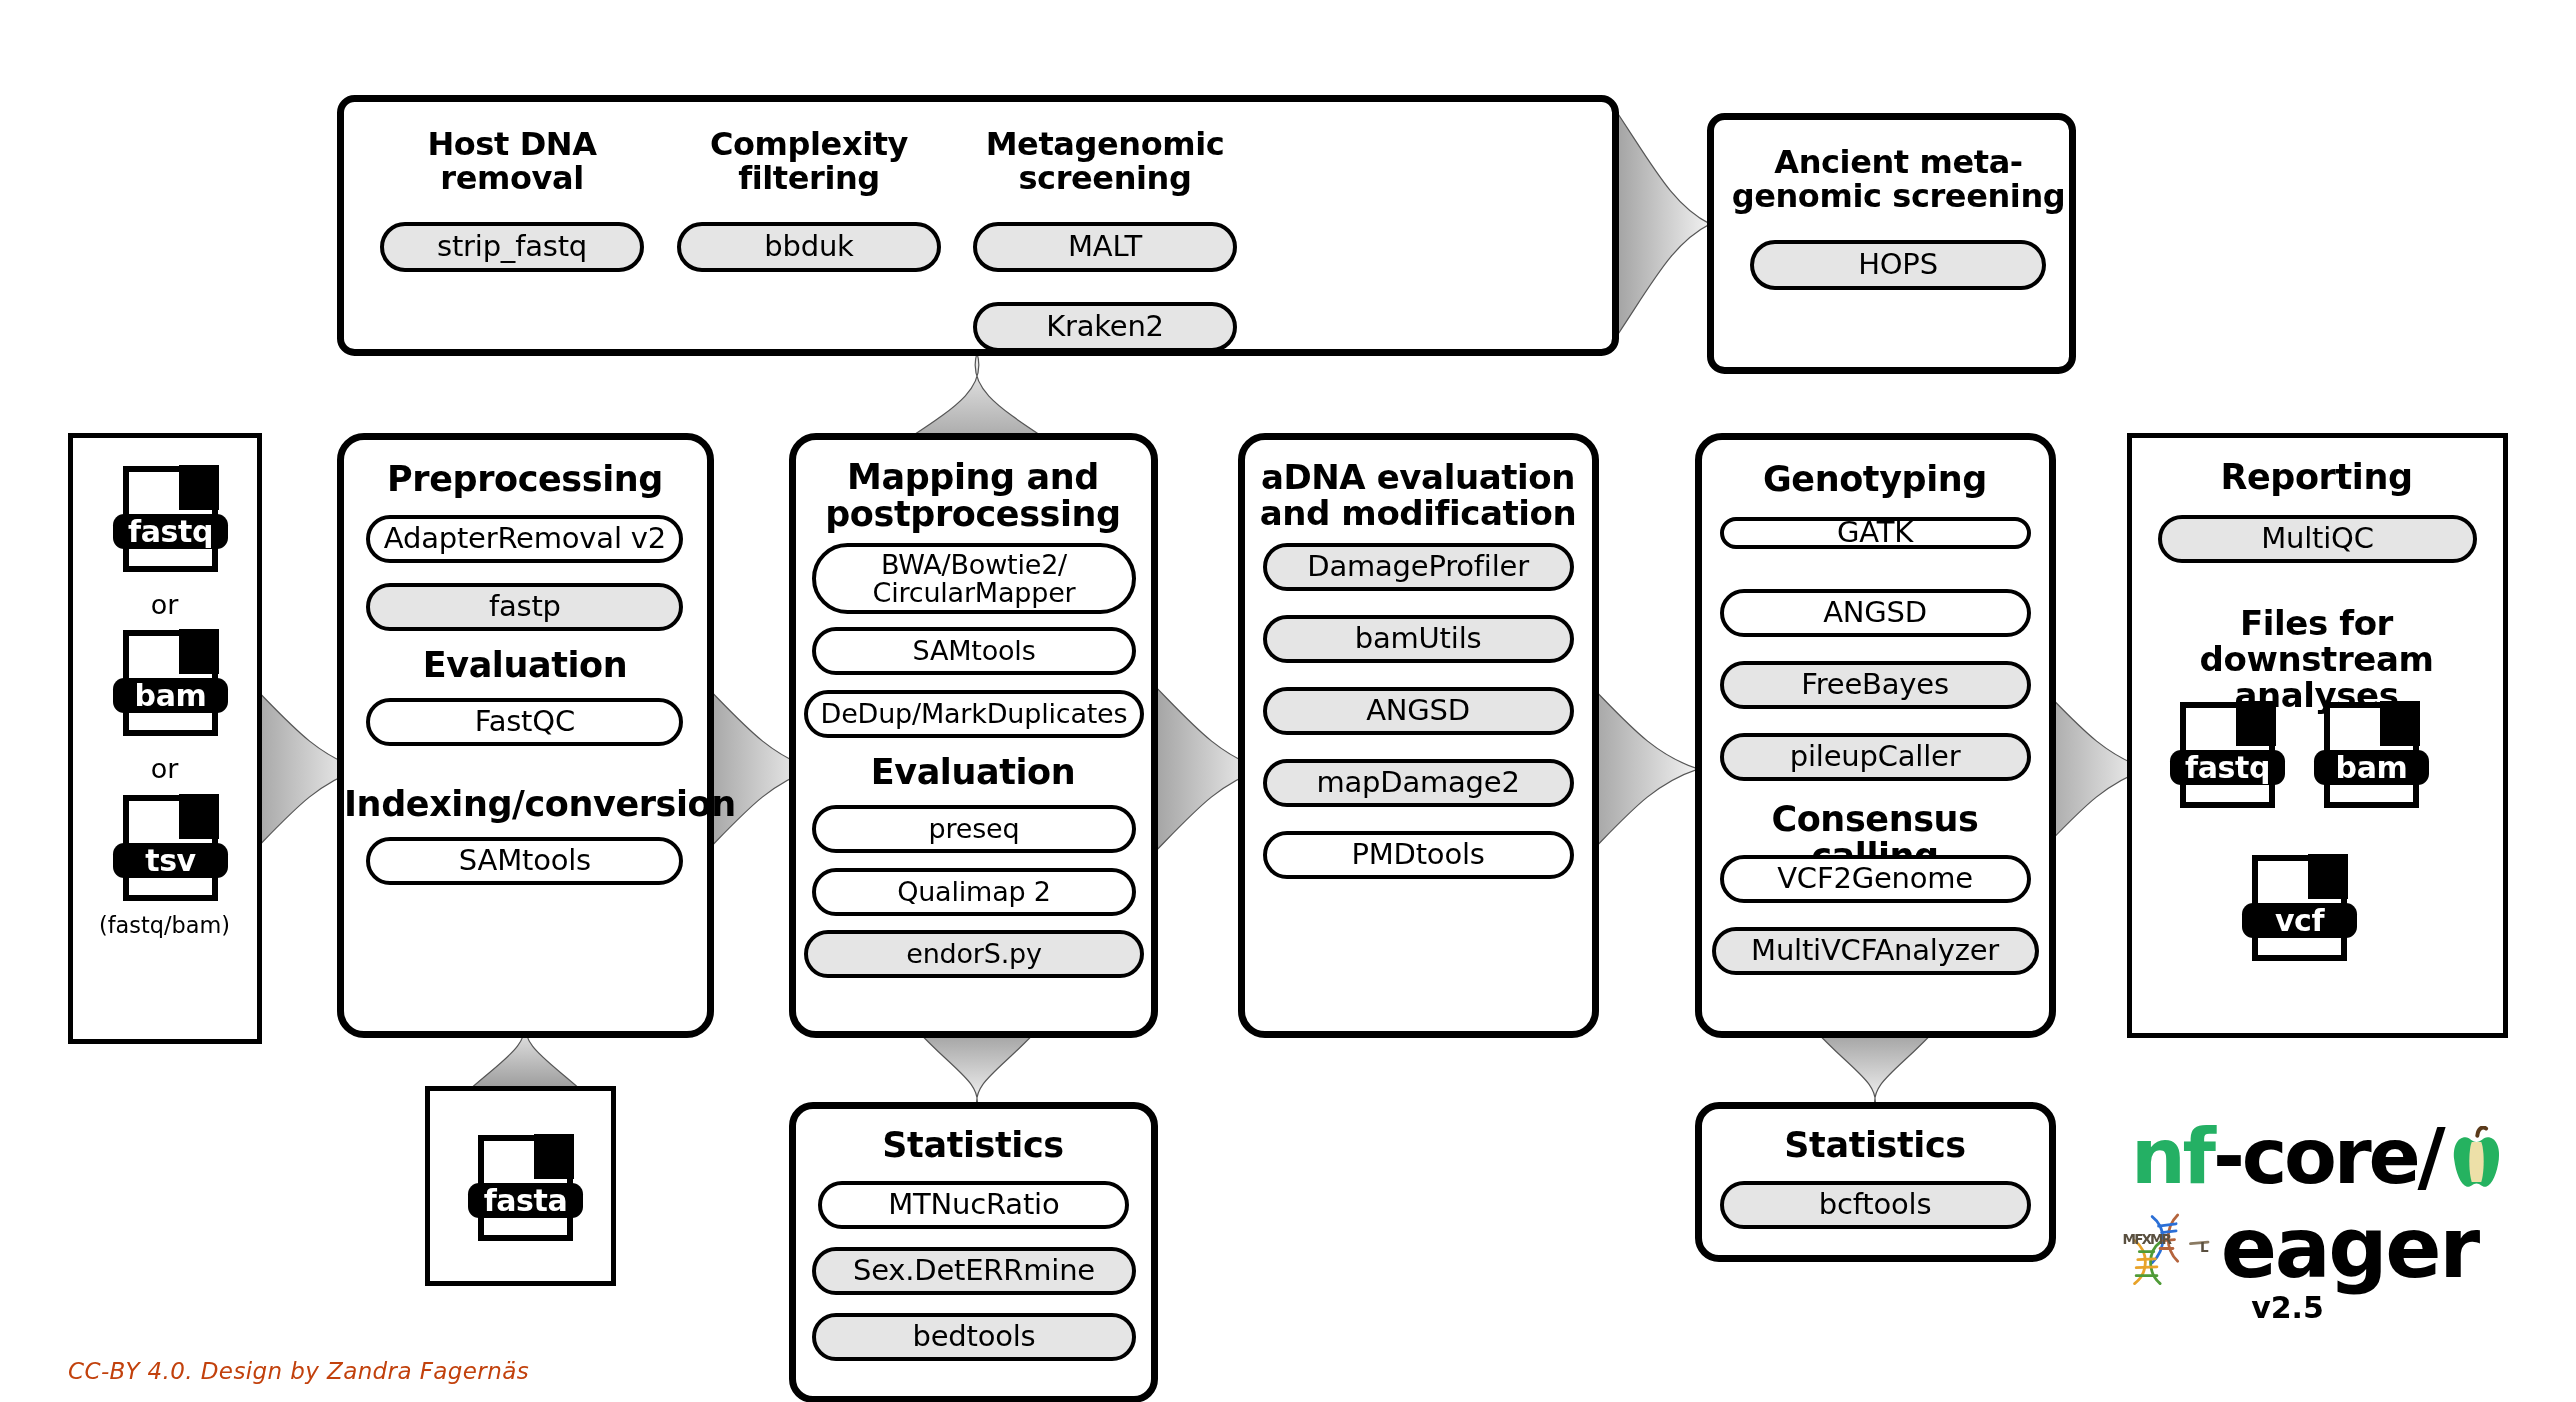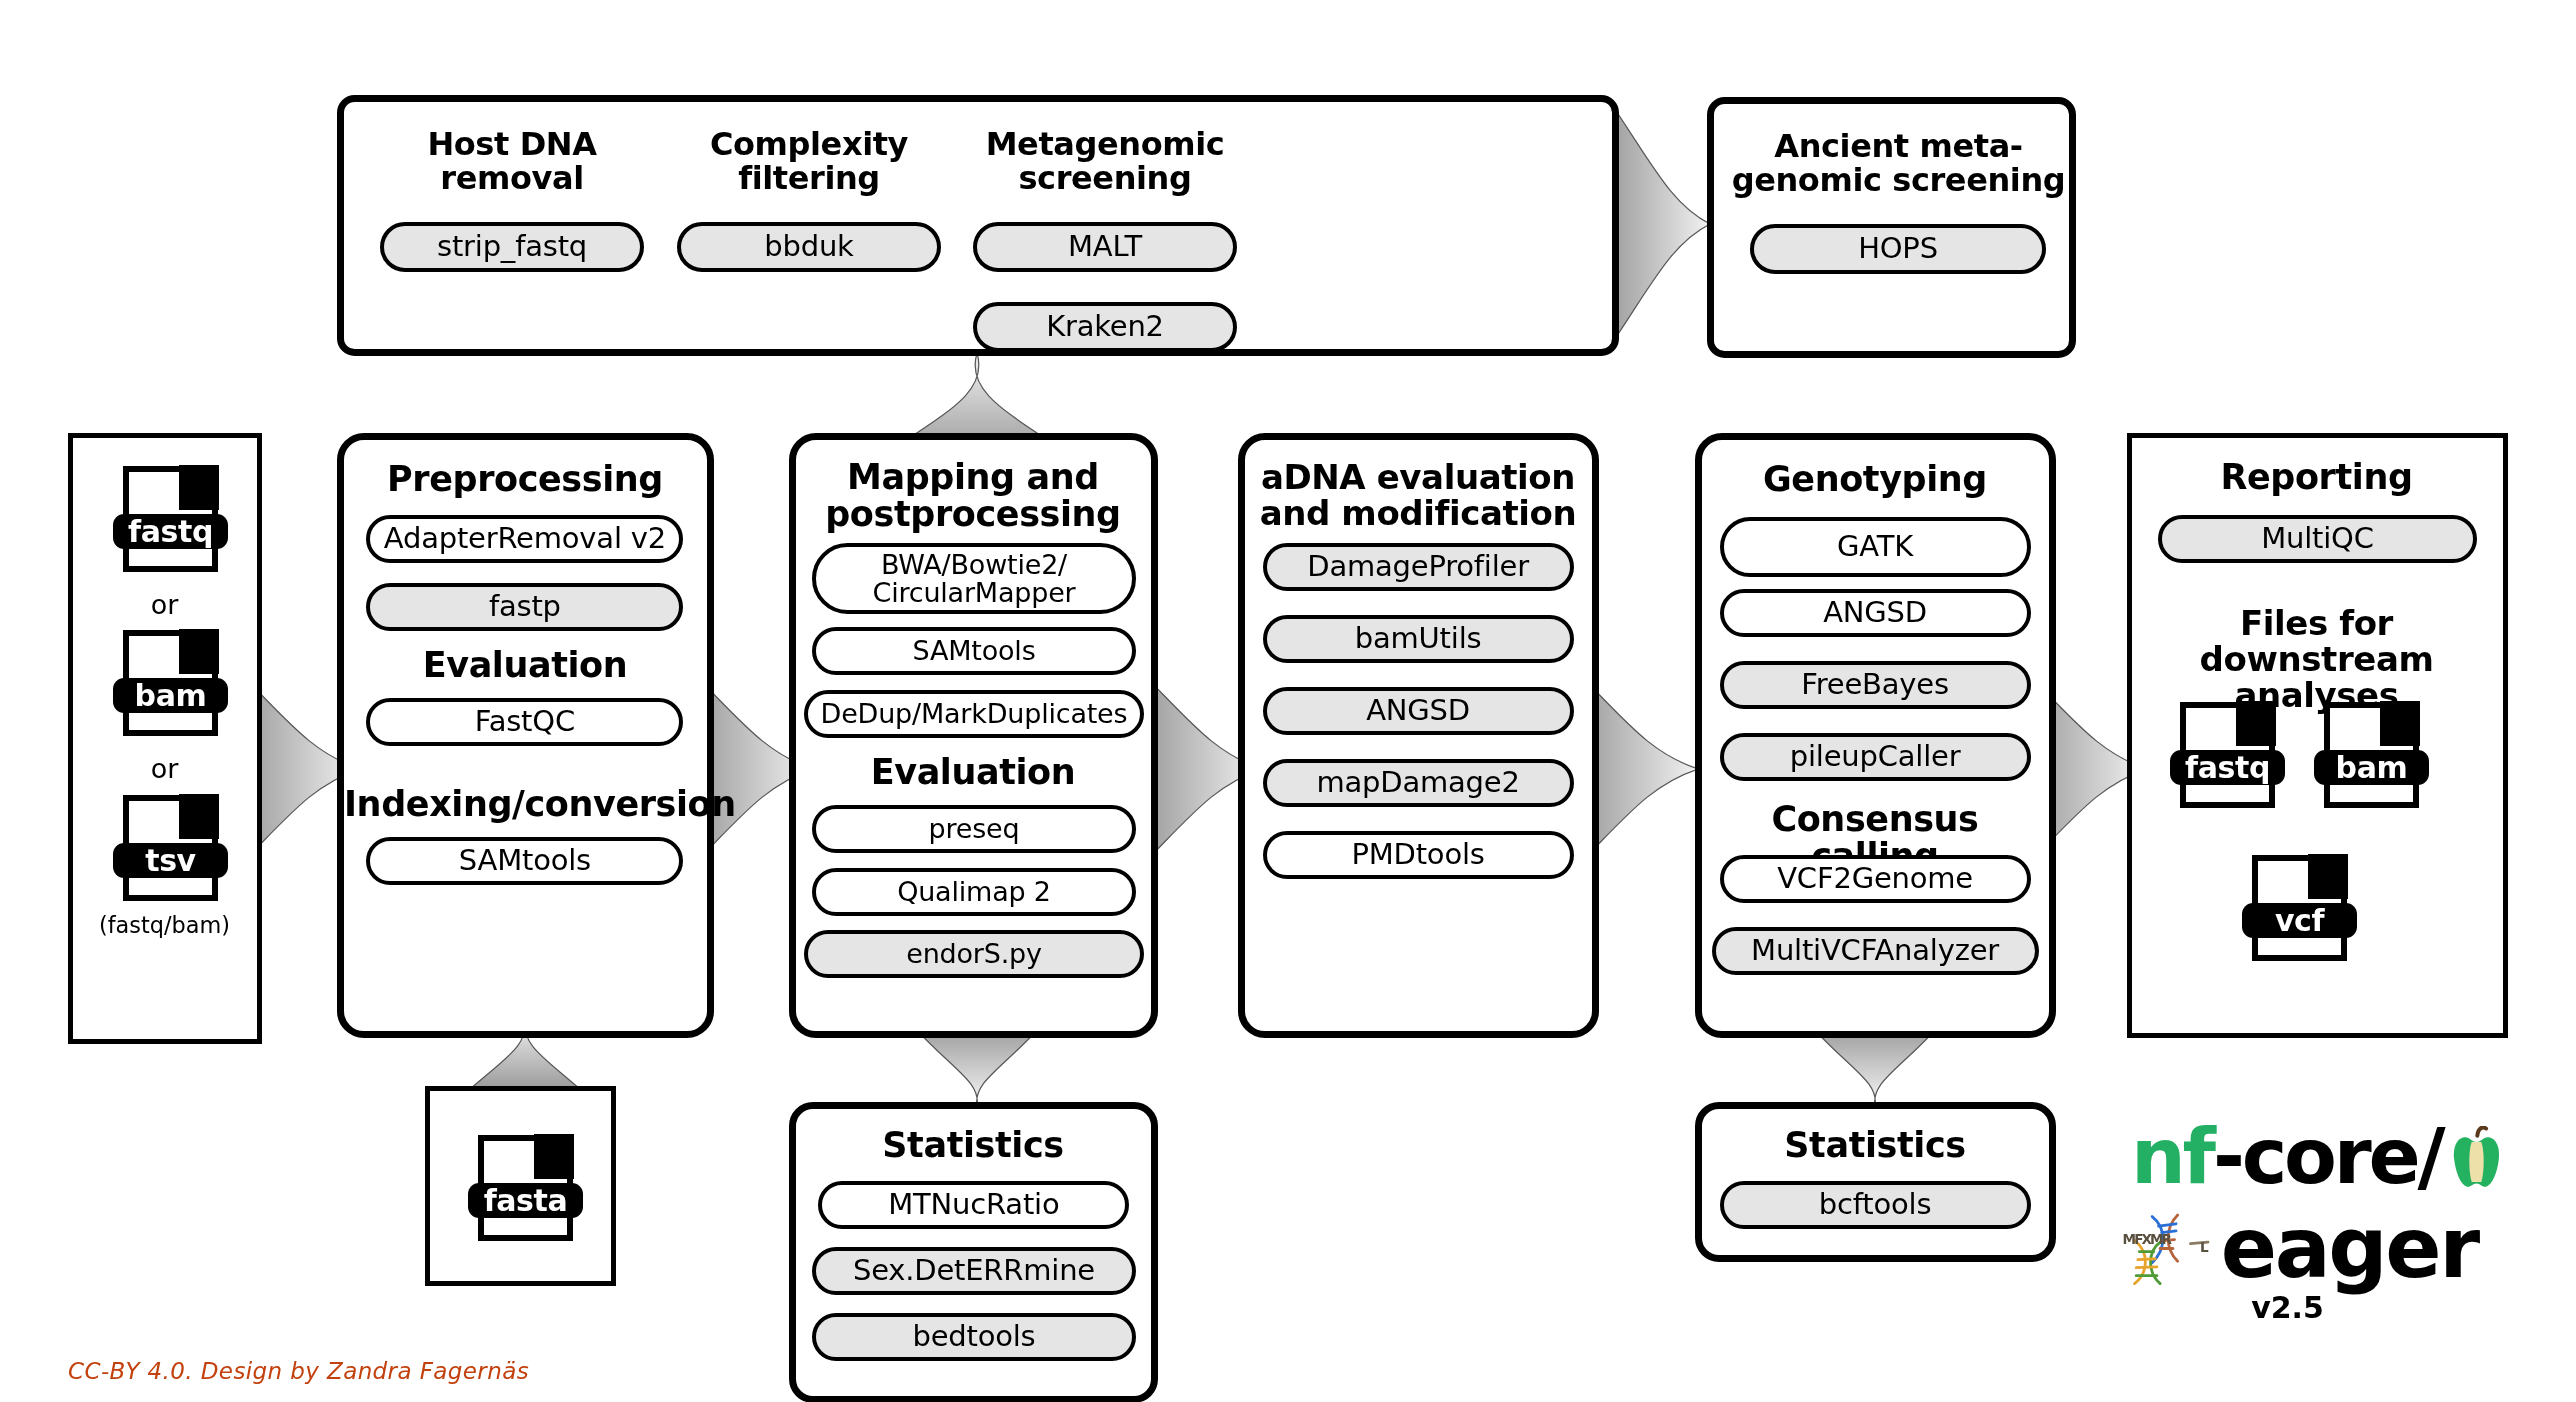--- a/index.html
+++ b/index.html
@@ -183,21 +183,21 @@
     <div class="box-title" style="position:absolute;left:329px;top:26px;width:272px;font-size:32px;white-space:pre-line;">Complexity
 filtering</div>
     <div class="pill green" style="position:absolute;left:333px;top:120px;width:264px;height:50px;font-size:29px;">bbduk</div>
 
     <div class="box-title" style="position:absolute;left:625px;top:26px;width:272px;font-size:32px;white-space:pre-line;">Metagenomic
 screening</div>
     <div class="pill green" style="position:absolute;left:629px;top:120px;width:264px;height:50px;font-size:29px;">MALT</div>
     <div class="pill green" style="position:absolute;left:629px;top:200px;width:264px;height:50px;font-size:29px;">Kraken2</div>
   </div>
 
-  <div class="box round" style="left:1707px;top:97px;width:369px;height:261px;border-radius:17.6px;border-width:7.2px;">
+  <div class="box round" style="left:1707px;top:113px;width:369px;height:261px;border-radius:17.6px;border-width:7.2px;">
     <div class="box-title" style="position:absolute;left:8px;top:26px;width:353px;font-size:32px;white-space:pre-line;">Ancient meta-
 genomic screening</div>
     <div class="pill green" style="position:absolute;left:36px;top:120px;width:296px;height:50px;font-size:29px;">HOPS</div>
   </div>
 
   <div class="box sq" style="left:68px;top:433px;width:194px;height:611px;border-width:5.6px;">
 
     <div class="fileicon" style="position:absolute;left:50px;top:28px;width:95px;height:106px;">
       <div class="page"></div>
       <div class="fold-notch"></div>
@@ -271,21 +271,21 @@
     <div class="pill green" style="position:absolute;left:17.6px;top:103px;width:311px;height:48px;font-size:29px;">DamageProfiler</div>
     <div class="pill green" style="position:absolute;left:17.6px;top:175px;width:311px;height:48px;font-size:29px;">bamUtils</div>
     <div class="pill green" style="position:absolute;left:17.6px;top:247px;width:311px;height:48px;font-size:29px;">ANGSD</div>
     <div class="pill green" style="position:absolute;left:17.6px;top:319px;width:311px;height:48px;font-size:29px;">mapDamage2</div>
     <div class="pill" style="position:absolute;left:17.6px;top:391px;width:311px;height:48px;font-size:29px;">PMDtools</div>
   </div>
 
   <div class="box round" style="left:1695px;top:433px;width:361px;height:605px;border-radius:27px;border-width:7.2px;">
     <div class="box-title" style="position:absolute;left:0;top:21px;width:346px;font-size:35px;">Genotyping</div>
 
-    <div class="pill" style="position:absolute;left:17.6px;top:77px;width:311px;height:60px;font-size:29px;">GATK</div>
+    <div class="pill" style="position:absolute;left:17.6px;top:77px;width:311px;height:32px;font-size:29px;">GATK</div>
     <div class="pill" style="position:absolute;left:17.6px;top:149px;width:311px;height:48px;font-size:29px;">ANGSD</div>
     <div class="pill green" style="position:absolute;left:17.6px;top:293px;width:311px;height:48px;font-size:29px;">pileupCaller</div>
     <div class="pill green" style="position:absolute;left:17.6px;top:221px;width:311px;height:48px;font-size:29px;">FreeBayes</div>
 
     <div class="box-title" style="position:absolute;left:0;top:361px;width:346px;font-size:35px;">Consensus calling</div>
 
     <div class="pill" style="position:absolute;left:17.6px;top:415px;width:311px;height:48px;font-size:29px;">VCF2Genome</div>
     <div class="pill green" style="position:absolute;left:9.6px;top:487px;width:327px;height:48px;font-size:29px;">MultiVCFAnalyzer</div>
   </div>
 

